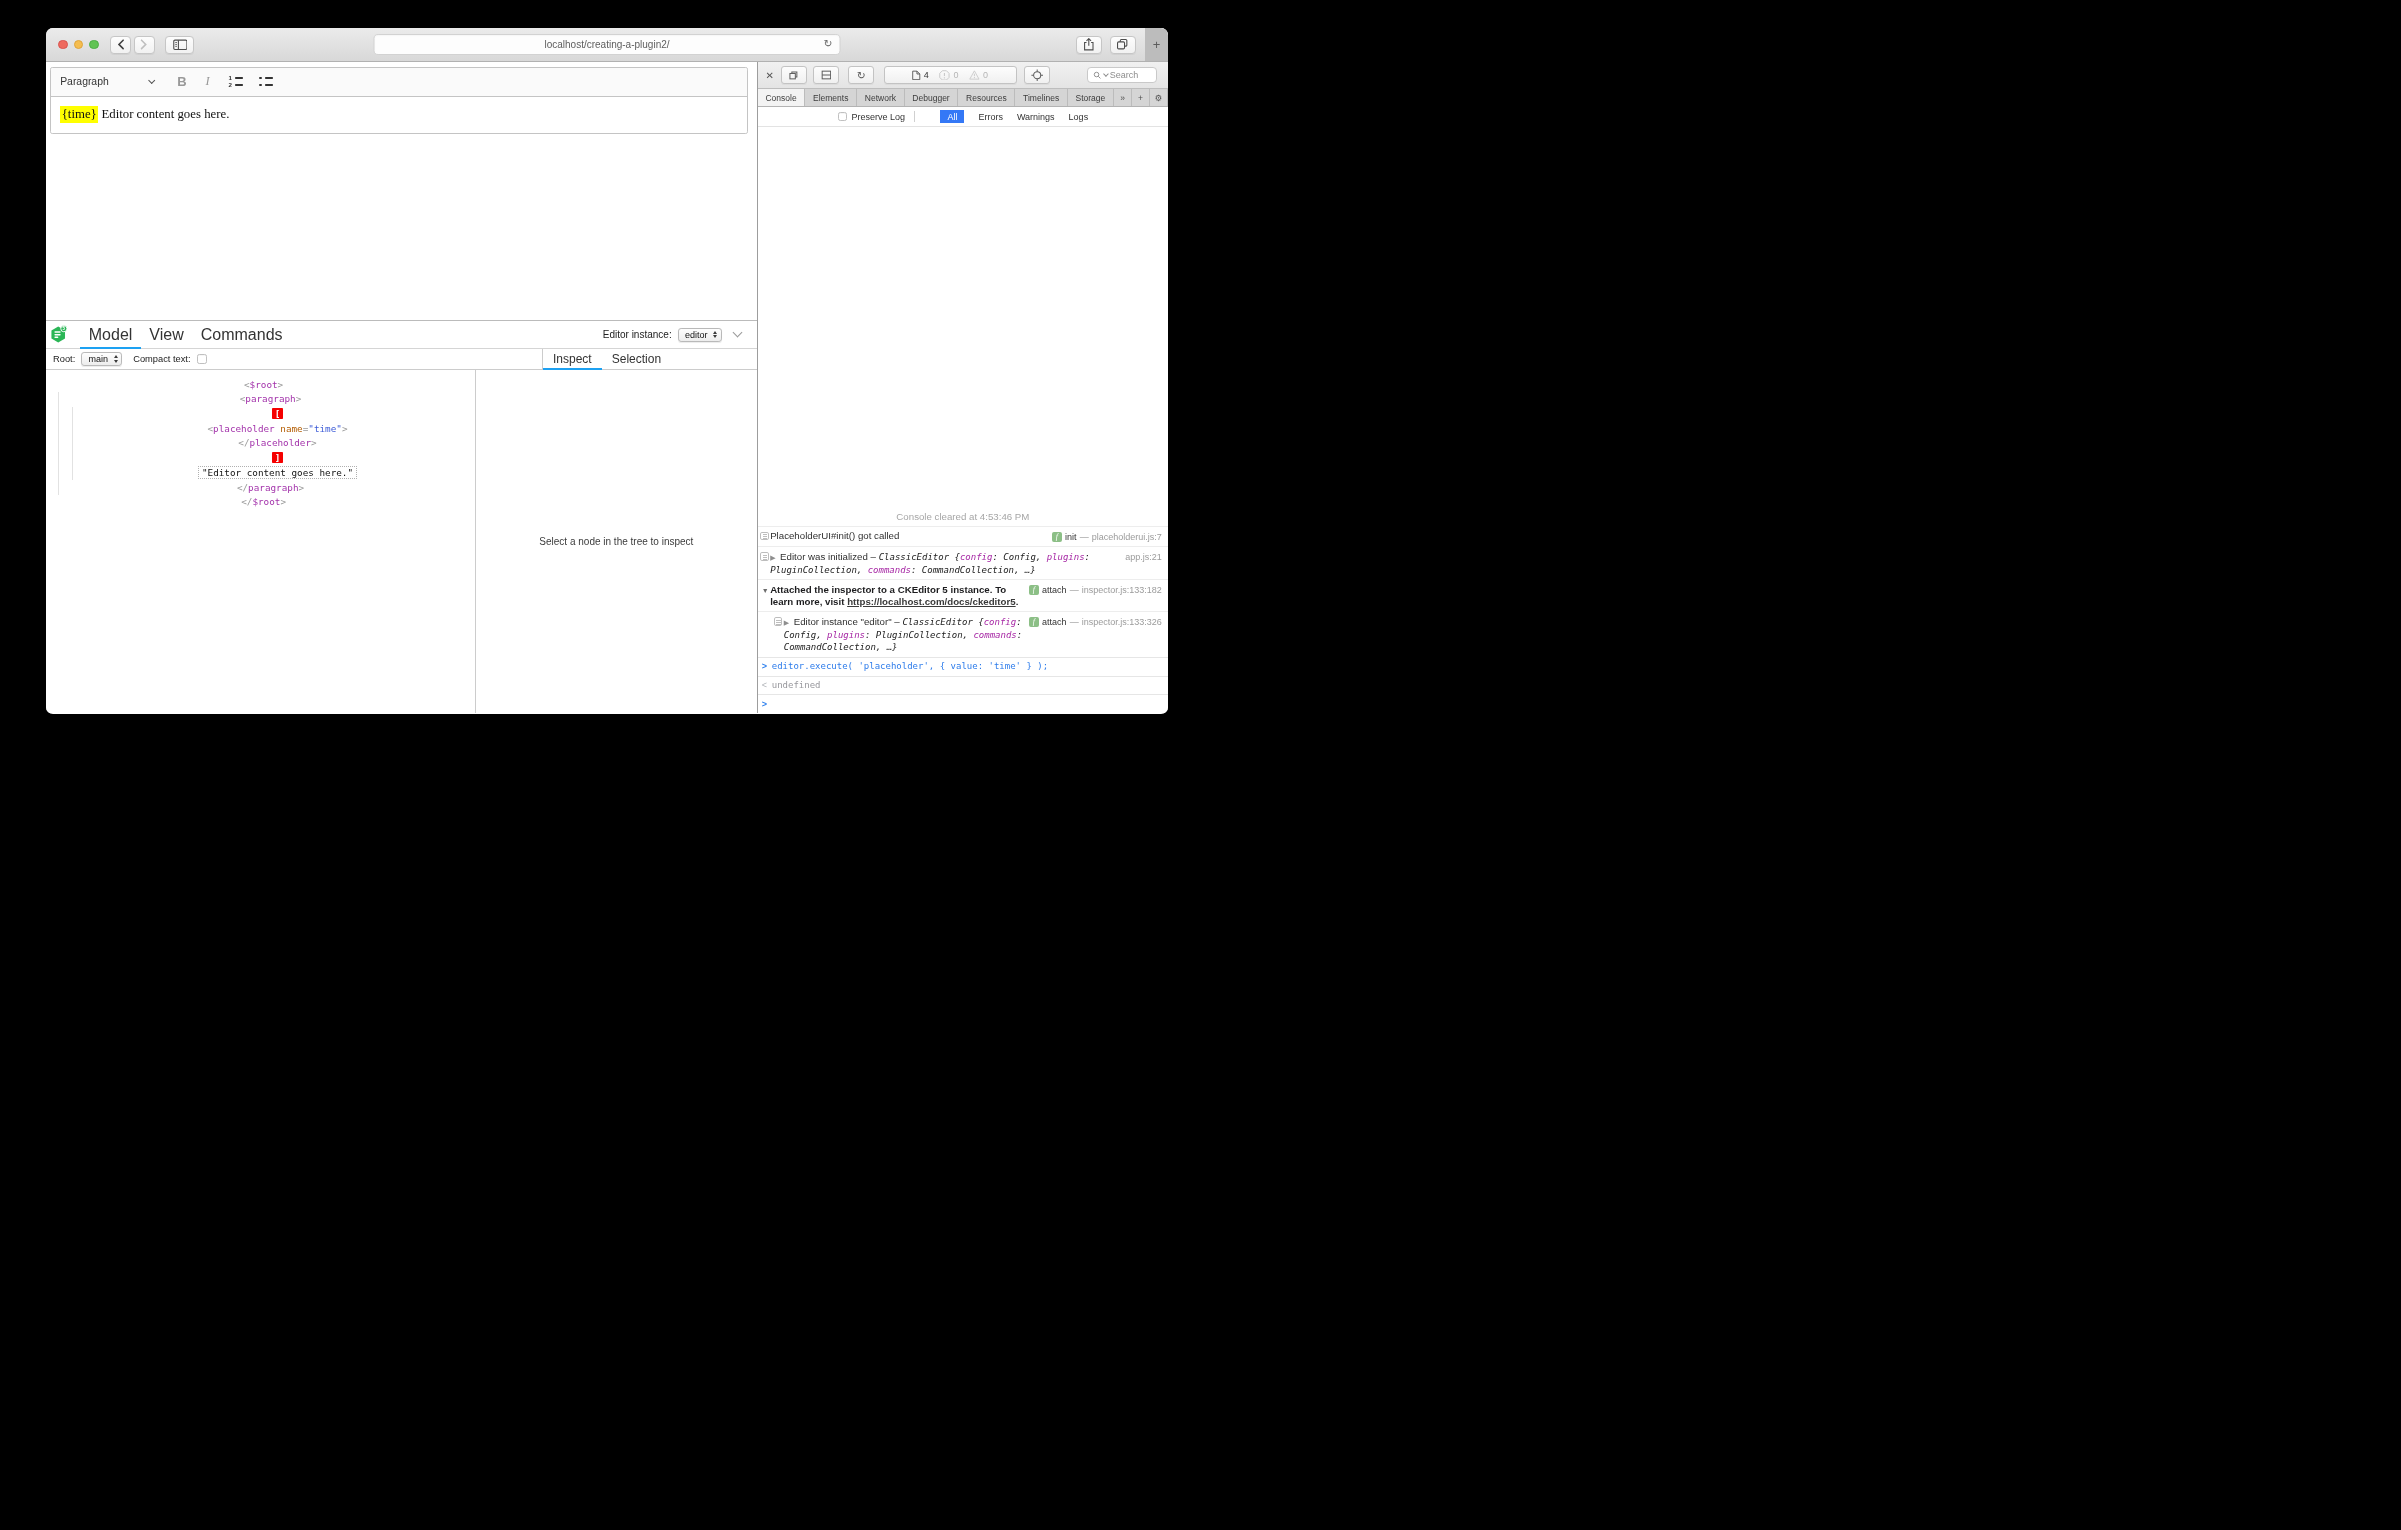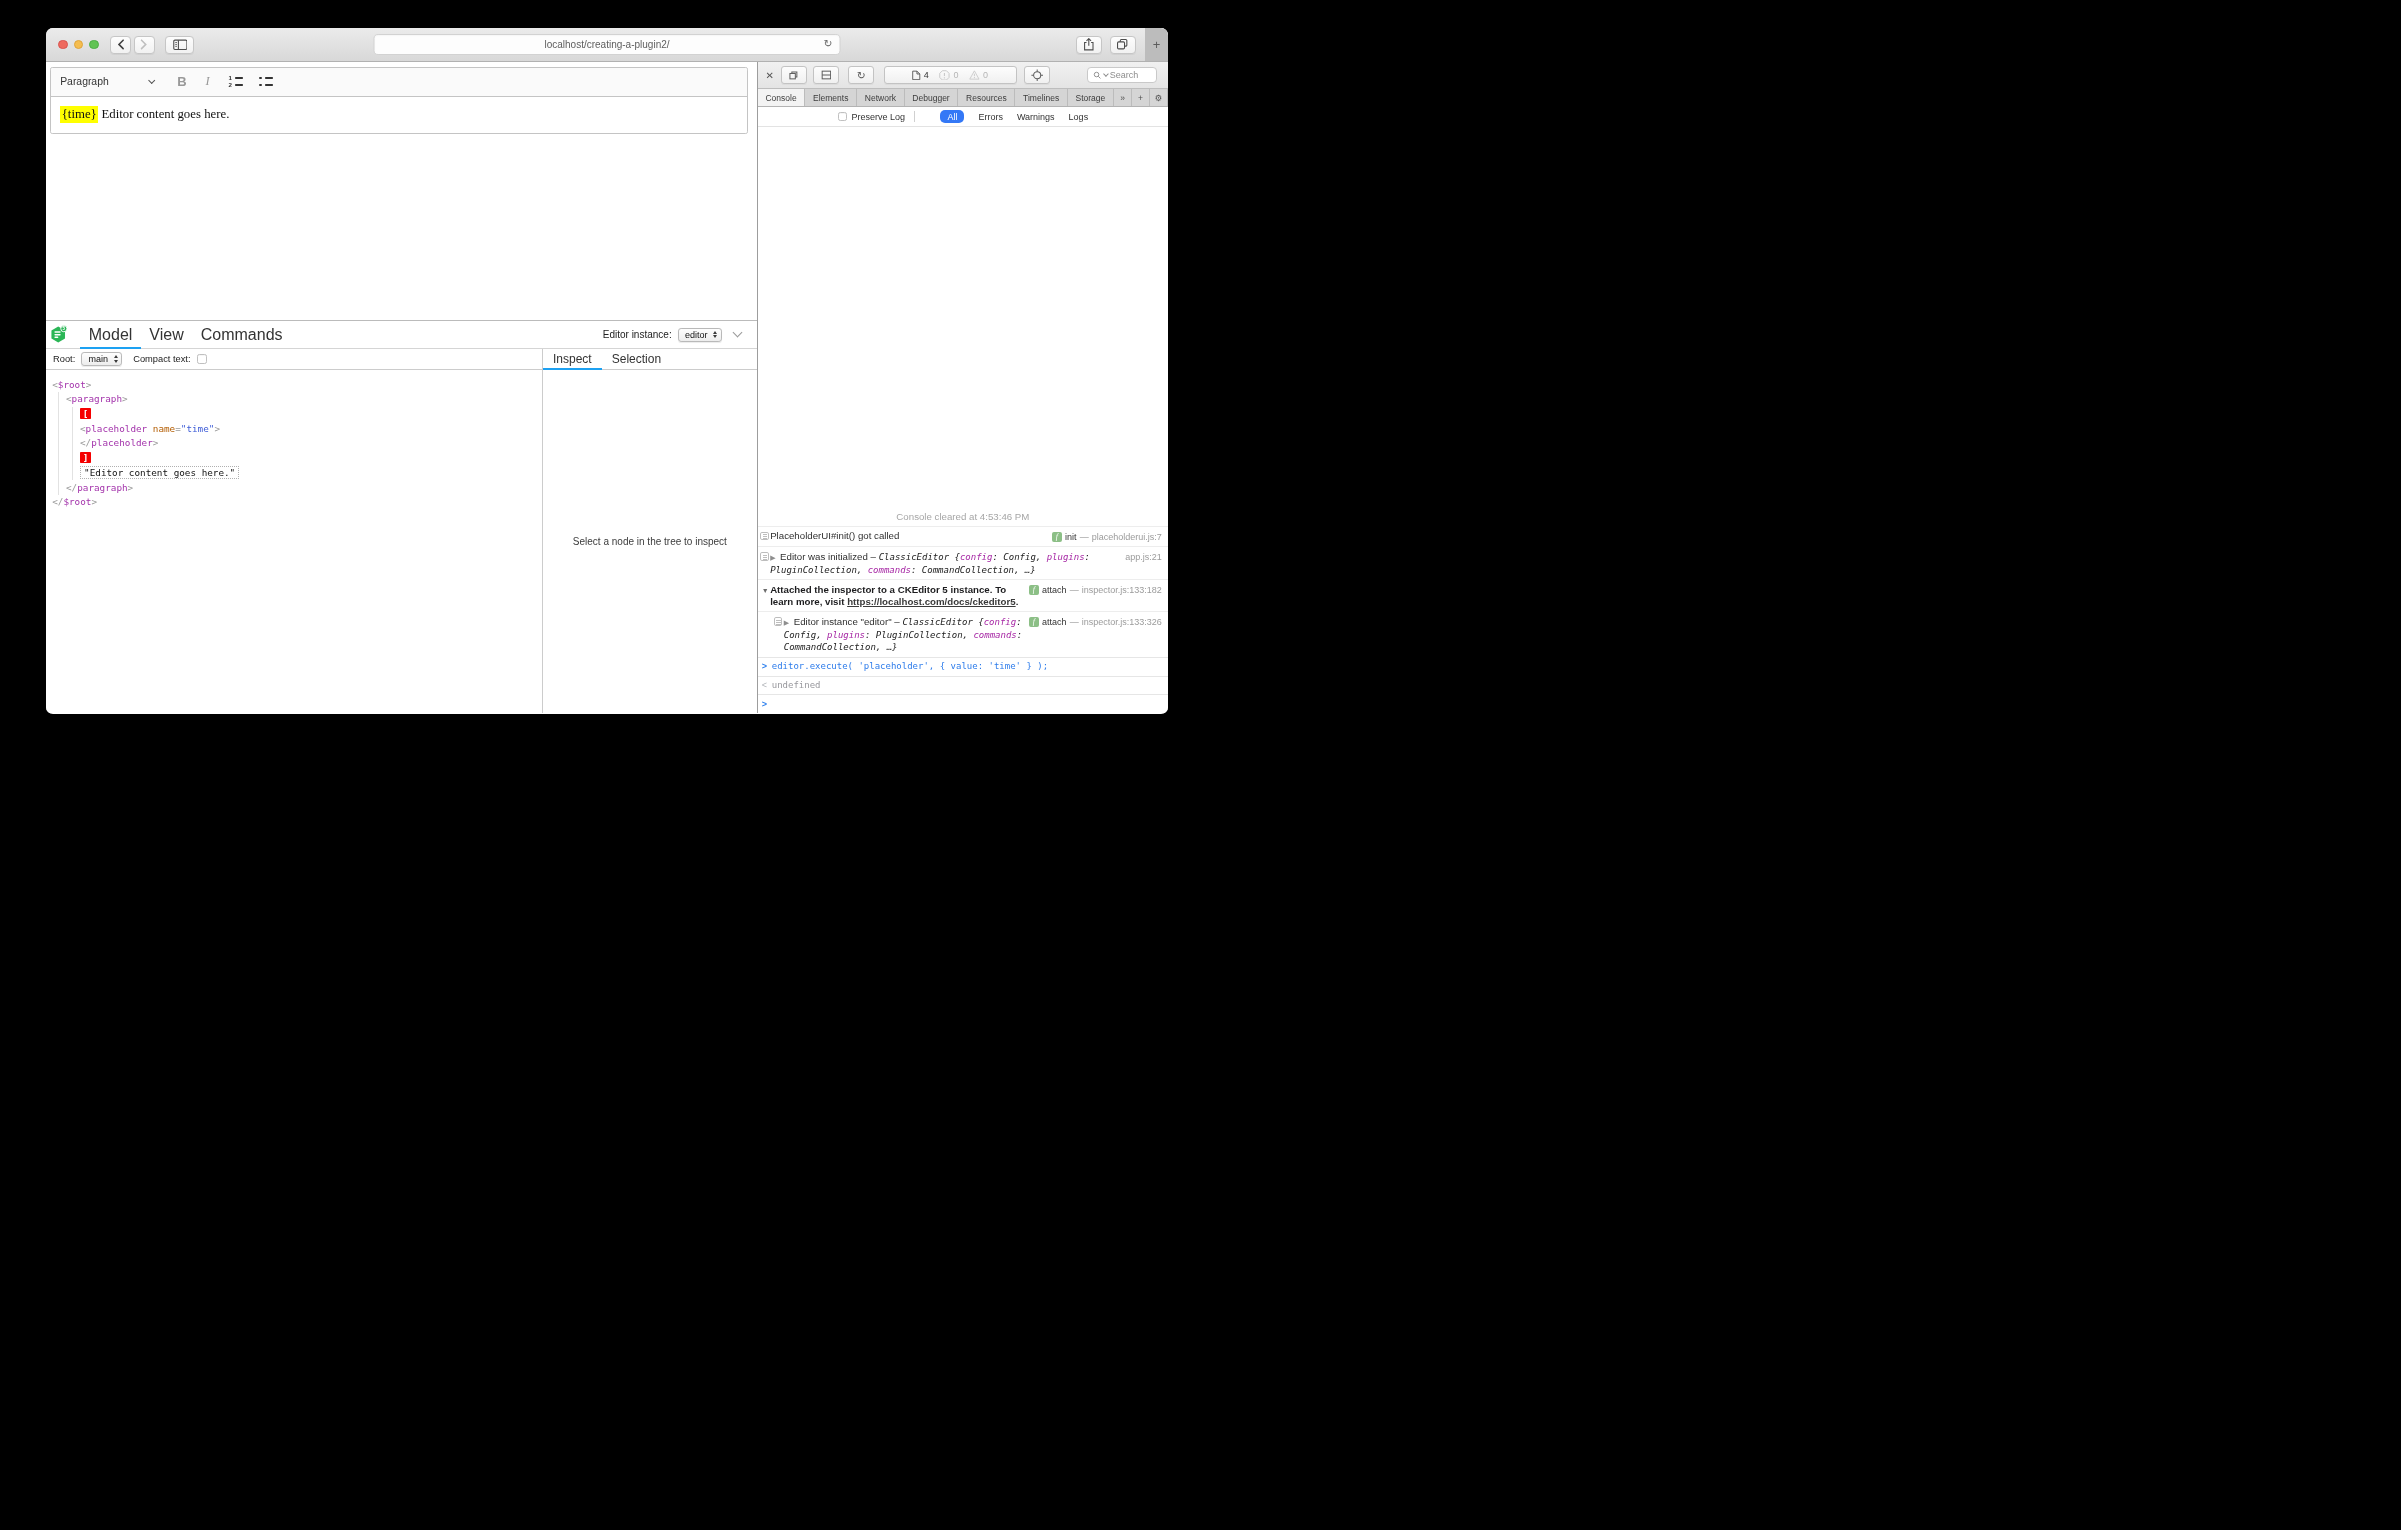--- a/index.html
+++ b/index.html
@@ -57,21 +57,21 @@
   .updn .up { border-bottom:3.1px solid #3b3b3b; margin-bottom:1.2px; }
   .updn .dn { border-top:3.1px solid #3b3b3b; }
   .collapse-chev { width:7px; height:7px; border-right:1.5px solid #9a9a9a; border-bottom:1.5px solid #9a9a9a; transform:rotate(45deg); margin-left:6.2px; margin-top:-3.1px;}
   .ins-subheader { height:21px; display:flex; border-bottom:0.8px solid #ccc; font-size:9.3px; color:#222; }
   .sub-left { width:497px; border-right:0.8px solid #ccc; display:flex; align-items:center; padding-left:7px; gap:6.2px;}
   .sub-right { flex:1; display:flex; }
   .side-tab { position:relative; display:flex; align-items:center; padding:0 10px; font-size:12px; color:#333; }
   .side-tab.active::after { content:""; position:absolute; left:0; right:0; bottom:-0.8px; height:1.9px; background:#1da1f2; }
   .checkbox { width:10px; height:10px; border:0.8px solid #c0c0c0; border-radius:2.3px; background:#fff; box-shadow:inset 0 0.8px 0.8px rgba(0,0,0,.05); }
   .ins-content { flex:1; display:flex; min-height:0; }
-  .tree { width:497px; border-right:0.8px solid #ccc; position:relative; padding-top:7.7px; overflow:hidden; }
+  .tree { width:430px; border-right:0.8px solid #ccc; position:relative; padding-top:7.7px; overflow:hidden;text-align:center; }
   .guide { position:absolute; width:0.8px; background:#e2e2e2; }
   .g1 { left:11.6px; top:22.4px; height:103px; }
   .g2 { left:25.5px; top:37px; height:73px; }
   .tree-line { height:14.7px; line-height:14.7px; font-family:"DejaVu Sans Mono","Liberation Mono",monospace; font-size:9.3px; white-space:pre; }
   .tt-br { color:#9a9a9a; }
   .tt-tag { color:#a333ab; }
   .tt-attr { color:#b35c00; }
   .tt-val { color:#3c5bd7; }
   .tt-marker { background:#f50000; color:#fff; padding:0 2.7px; border-radius:0.8px; font-weight:700;}
   .tt-text { border:0.8px dotted #b0b0b0; padding:0 3.1px; color:#111; }
@@ -91,21 +91,21 @@
   .dt-tabs { display:flex; }
   .dt-tab { padding:0 7.7px; display:flex; align-items:center; border-right:0.8px solid #bcbcbc; }
   .dt-tab.active { background:#f3f3f3; }
   .dt-tab.icon-cell { padding:0; width:18px; justify-content:center; color:#4f4f4f; }
   .dt-tab-fill { flex:1; }
   .dt-filter { height:20px; border-bottom:0.8px solid #e3e3e3; display:flex; align-items:center; justify-content:center; font-size:9px; color:#333; flex:none;}
   .dt-filter .checkbox { width:9.3px; height:9.3px; margin-right:4.6px; }
   .filter-div { width:0.8px; height:10.8px; background:#d0d0d0; margin:0 9.3px; }
   .pills { display:flex; gap:14px; align-items:center; }
   .pill { color:#333; }
-  .pill.active { background:#3478f6; color:#fff; border-radius:5px; padding:1.5px 7px;margin-left:16px; }
+  .pill.active { background:#3478f6; color:#fff; border-radius:0; padding:1.5px 7px;margin-left:16px; }
 
   
   .console { flex:1; display:flex; flex-direction:column; overflow:hidden; font-size:9.7px; color:#303030; }
   .spacer { flex:1; }
   .cleared { text-align:center; color:#a6a6a6; padding:2.3px 0 3.9px; }
   .msg { position:relative; border-top:0.8px solid #ededed; padding:3.1px 6.2px 3.1px 12.4px; display:flex; line-height:12.4px; }
   .msg.msg-ind { padding-left:26px; }
   .msg-body { flex:1; padding-right:4.6px; }
   .log-icon { position:absolute; left:2.3px; top:4.6px; width:8.5px; height:8.5px; border:0.8px solid #bdbdbd; border-radius:1.9px; }
   .log-icon::before { content:""; position:absolute; left:1.5px; top:1.5px; width:4.3px; height:0.9px; background:#bdbdbd; box-shadow:0 2px 0 #bdbdbd,0 4px 0 #bdbdbd; }

